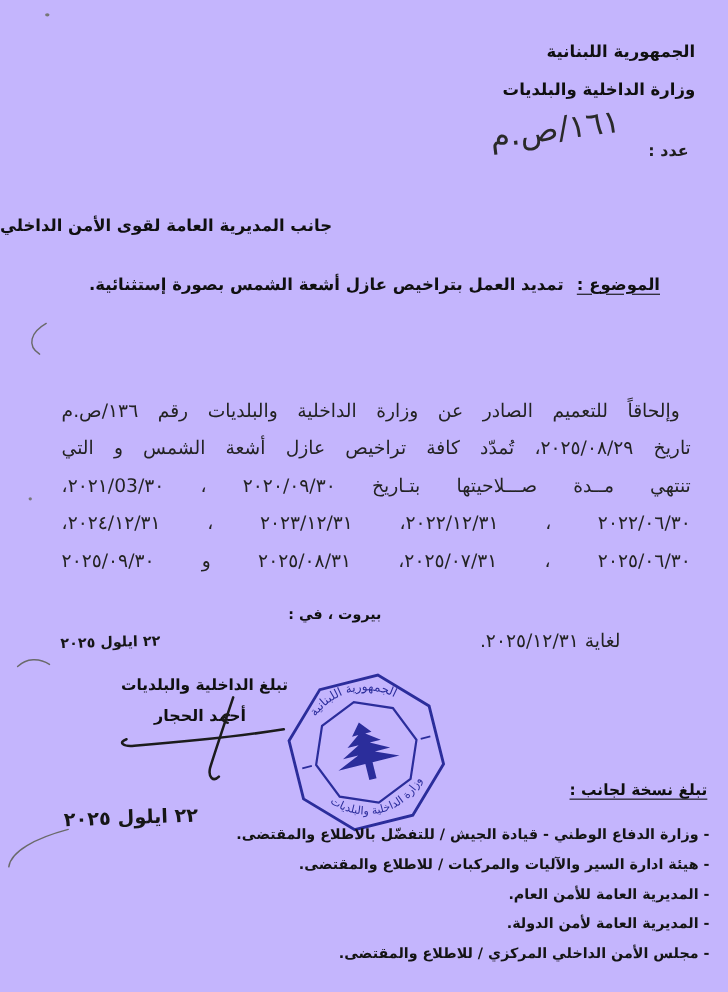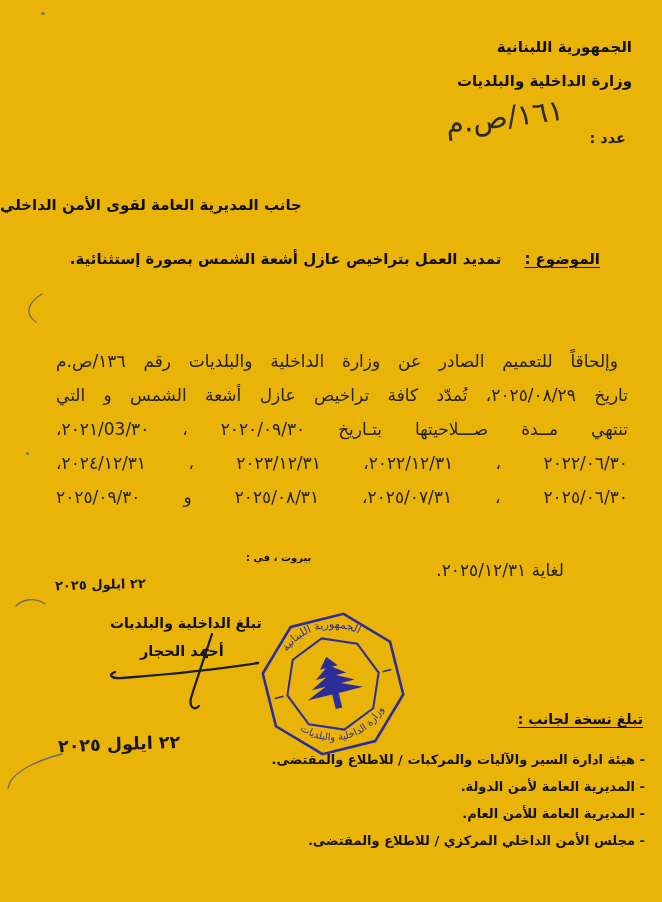--- a/index.html
+++ b/index.html
@@ -1,48 +1,48 @@
 <!DOCTYPE html>
 <html lang="ar"><head>
 <meta charset="utf-8">
 <style>
   html,body{margin:0;padding:0;background:#e8e8e8;}
   .page{
     position:relative;
     width:662px;height:902px;
     margin:0 auto;
-    background:#eab308;
+    background:#c4b5fd;
     overflow:hidden;
     font-family:"DejaVu Sans",sans-serif;
     color:#1f1f1f;
     direction:rtl;
   }
   .abs{position:absolute;}
   .b{font-weight:bold;color:#101010;}
   .u{text-decoration:underline;text-underline-offset:3px;}
 
   .hdr{right:30px;text-align:right;font-size:15px;}
   .num-label{right:36px;top:130px;font-size:14.5px;font-weight:bold;}
   .num-hand{right:98px;top:100px;font-size:29px;color:#2a2a2a;
     transform:rotate(-7deg);letter-spacing:2px;}
 
   .addressee{left:0;right:0;top:196px;text-align:left;font-size:15px;}
 
   .subject{right:62px;top:250px;font-size:15px;}
-  .subject .lbl{margin-left:23px;}
+  .subject .lbl{margin-left:12px;}
 
   .intro{right:96px;top:301px;font-size:14.5px;}
 
   .bodytext{right:34px;top:344px;width:572px;font-size:17px;color:#232323;}
   .bodytext .line{height:34px;line-height:34px;text-align:right;
     text-align-last:justify;white-space:nowrap;}
-  .bodytext .line.first{padding-right:10px;}
+  .bodytext .line.first{padding-right:10px;margin-top:13px;}
   .bodytext .line.last{text-align-last:right;padding-right:64px;margin-top:39px;}
 
-  .place{left:246px;top:552px;font-size:10px;}
+  .place{left:262px;top:552px;font-size:13px;}
 
   .datestamp{color:#161616;font-weight:bold;white-space:nowrap;}
   .datestamp.top{left:55px;top:577px;font-size:13px;letter-spacing:1.5px;
     transform:rotate(-1.5deg);}
   .datestamp.bottom{left:58px;top:734px;font-size:17.5px;letter-spacing:3px;
     transform:rotate(-2deg);}
 
   .min-title{left:110px;top:615px;font-size:14px;}
   .min-name{left:140px;top:643px;font-size:14.5px;}
 
@@ -125,19 +125,20 @@
       <g transform="scale(1.3,1)" fill="#2b2d9b" stroke="none">
         <path d="M0,-28 L7,-17 L2.5,-17 L12,-8 L4,-8 L17,1 L6,1 L22,10 L2.6,10 L2.6,25 L-2.6,25 L-2.6,10 L-22,10 L-6,1 L-17,1 L-4,-8 L-12,-8 L-2.5,-17 L-7,-17 Z"></path>
       </g>
     </g>
   </svg>
 
   <div class="abs datestamp bottom">٢٢ ايلول ٢٠٢٥</div>
 
   <div class="abs cc-heading b u">تبلغ نسخة لجانب :</div>
   <div class="abs cc-list">
+    <div class="cc-item">- وزارة الدفاع الوطني - قيادة الجيش / للتفضّل بالاطلاع والمقتضى.</div>
     <div class="cc-item">- هيئة ادارة السير والآليات والمركبات / للاطلاع والمقتضى.</div>
+    <div class="cc-item">- المديرية العامة للأمن العام.</div>
     <div class="cc-item">- المديرية العامة لأمن الدولة.</div>
-    <div class="cc-item">- المديرية العامة للأمن العام.</div>
     <div class="cc-item">- مجلس الأمن الداخلي المركزي / للاطلاع والمقتضى.</div>
   </div>
 
 </div>
 
 </body></html>

